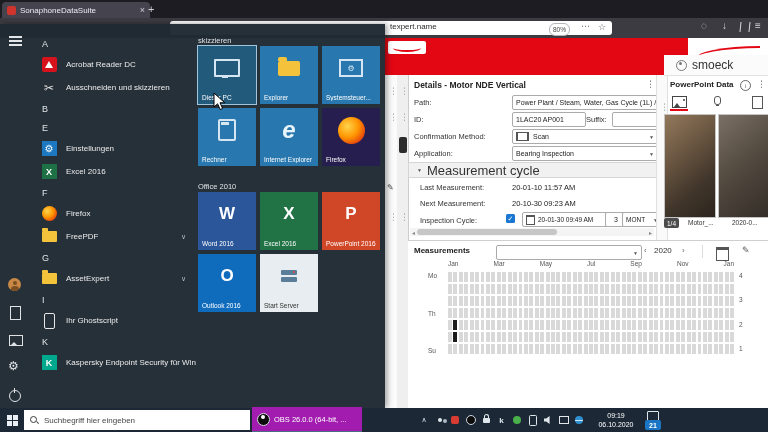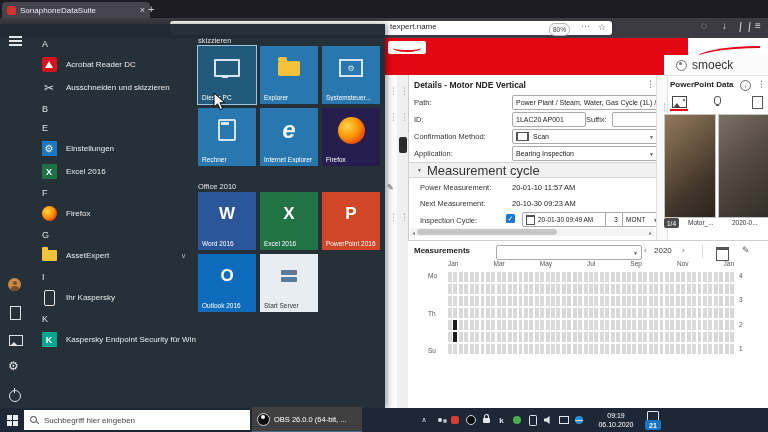--- a/index.html
+++ b/index.html
@@ -121,21 +121,21 @@
   <div class="a inp" style="left:512px;top:146px;width:138px;z-index:1">
     <span>Bearing Inspection</span>
     <span class="caret">▼</span>
   </div>
 
   <div class="a f" style="left:408px;top:162px;width:248px;height:14px;background:#f1f1f1;border:1px solid #d5d5d5;z-index:1;gap:5px;padding-left:8px">
     <span style="font-size:5px;color:#555">▼</span>
     <span style="font-size:13px;color:#333">Measurement cycle</span>
   </div>
 
-  <span class="a lbl" style="left:420px;top:183px;z-index:1">Power Measurement:</span>
+  <span class="a lbl" style="left:420px;top:183px;z-index:1">Last Measurement:</span>
   <span class="a" style="left:512px;top:183px;font-size:7.5px;color:#222;z-index:1">20-01-10 11:57 AM</span>
   <span class="a lbl" style="left:420px;top:199px;z-index:1">Next Measurement:</span>
   <span class="a" style="left:512px;top:199px;font-size:7.5px;color:#222;z-index:1">20-10-30 09:23 AM</span>
 
   <span class="a lbl" style="left:420px;top:216px;z-index:1">Inspection Cycle:</span>
   <div class="a f" style="left:506px;top:214px;width:9px;height:9px;background:#1976d2;border-radius:1.5px;color:#fff;font-size:7px;justify-content:center;z-index:1">✓</div>
   <div class="a inp" style="left:522px;top:212px;width:80px;font-size:6.5px;z-index:1">
     <span style="width:7px;height:7px;border:1px solid #555;border-top:2.5px solid #555;margin-right:3px;flex:none"></span>
     <span class="nw">20-01-30 09:49 AM</span>
   </div>
@@ -636,40 +636,49 @@
       </div>
       <div class="sm-h">
           <span>F</span>
         </div>
       <div class="sm-i">
         <span class="icbx">
             <span style="width:15px;height:15px;border-radius:50%;background:radial-gradient(circle at 35% 35%,#ffd54d,#ff9400 45%,#e33d0f 80%)"></span>
           </span>
         <span class="lab">Firefox</span>
       </div>
+      <div class="sm-i">
+        <span class="icbx">
+            <span style="position:relative;width:15px;height:11px;background:#f3c33c;border-radius:1px">
+              <i style="position:absolute;left:0;top:-3px;width:6px;height:3px;background:#f3c33c;border-radius:1px 1px 0 0"></i>
+            </span>
+          </span>
+        <span class="lab">FreePDF</span>
+        <span class="chev">∨</span>
+      </div>
       <div class="sm-h">
           <span>G</span>
         </div>
       <div class="sm-i">
         <span class="icbx">
             <span style="position:relative;width:15px;height:11px;background:#f3c33c;border-radius:1px">
               <i style="position:absolute;left:0;top:-3px;width:6px;height:3px;background:#f3c33c;border-radius:1px 1px 0 0"></i>
             </span>
           </span>
         <span class="lab">AssetExpert</span>
         <span class="chev">∨</span>
       </div>
       <div class="sm-h">
           <span>I</span>
         </div>
       <div class="sm-i">
         <span class="icbx">
             <span style="width:9px;height:14px;border:1.3px solid #e8e8e8;border-radius:2px"></span>
           </span>
-        <span class="lab">Ihr Kaspersky</span>
+        <span class="lab">Ihr Ghostscript</span>
       </div>
       <div class="sm-h">
           <span>K</span>
         </div>
       <div class="sm-i">
         <span class="icbx">
             <span style="width:15px;height:15px;background:#00a88e;color:#fff;font-size:9px;font-weight:bold;display:flex;align-items:center;justify-content:center">K</span>
           </span>
         <span class="lab">Kaspersky Endpoint Security für Win</span>
       </div>
@@ -771,21 +780,21 @@
           <i style="background:#e8eef4"></i>
         </span>
     </div>
     <div class="f" style="width:214px;height:20px;background:#fff;gap:6px;padding:0 6px">
       <span style="position:relative;width:8px;height:8px;flex:none">
           <i style="position:absolute;left:0;top:0;width:5px;height:5px;border:1.3px solid #3a3a3a;border-radius:50%"></i>
           <i style="position:absolute;left:5.5px;top:5.5px;width:3px;height:1.3px;background:#3a3a3a;transform:rotate(45deg)"></i>
         </span>
       <span class="nw" style="font-size:8px;color:#454545">Suchbegriff hier eingeben</span>
     </div>
-    <div class="f" style="width:100px;height:24px;background:#404040;border-bottom:2px solid #4d6a85;gap:4px;padding:0 5px;margin-left:2px">
+    <div class="f" style="width:100px;height:24px;background:#a21caf;border-bottom:2px solid #4d6a85;gap:4px;padding:0 5px;margin-left:2px">
       <span style="width:11px;height:11px;border-radius:50%;background:#0d0d0d;border:1px solid #cfd6dd;position:relative;flex:none">
           <i style="position:absolute;left:2.5px;top:1.5px;width:4px;height:4px;background:#fff;border-radius:50%"></i>
         </span>
       <span class="nw" style="font-size:7.5px;color:#fff">OBS 26.0.0 (64-bit, ...</span>
     </div>
 
     <div class="f" style="margin-left:56px;gap:3.5px">
       <span class="tray-ic" style="color:#dfe6ec;font-size:7px">∧</span>
       <span class="tray-ic">
           <i style="width:4px;height:4px;background:#dfe6ec;border-radius:50%;box-shadow:5px 1px 0 0 #aeb9c4"></i>

